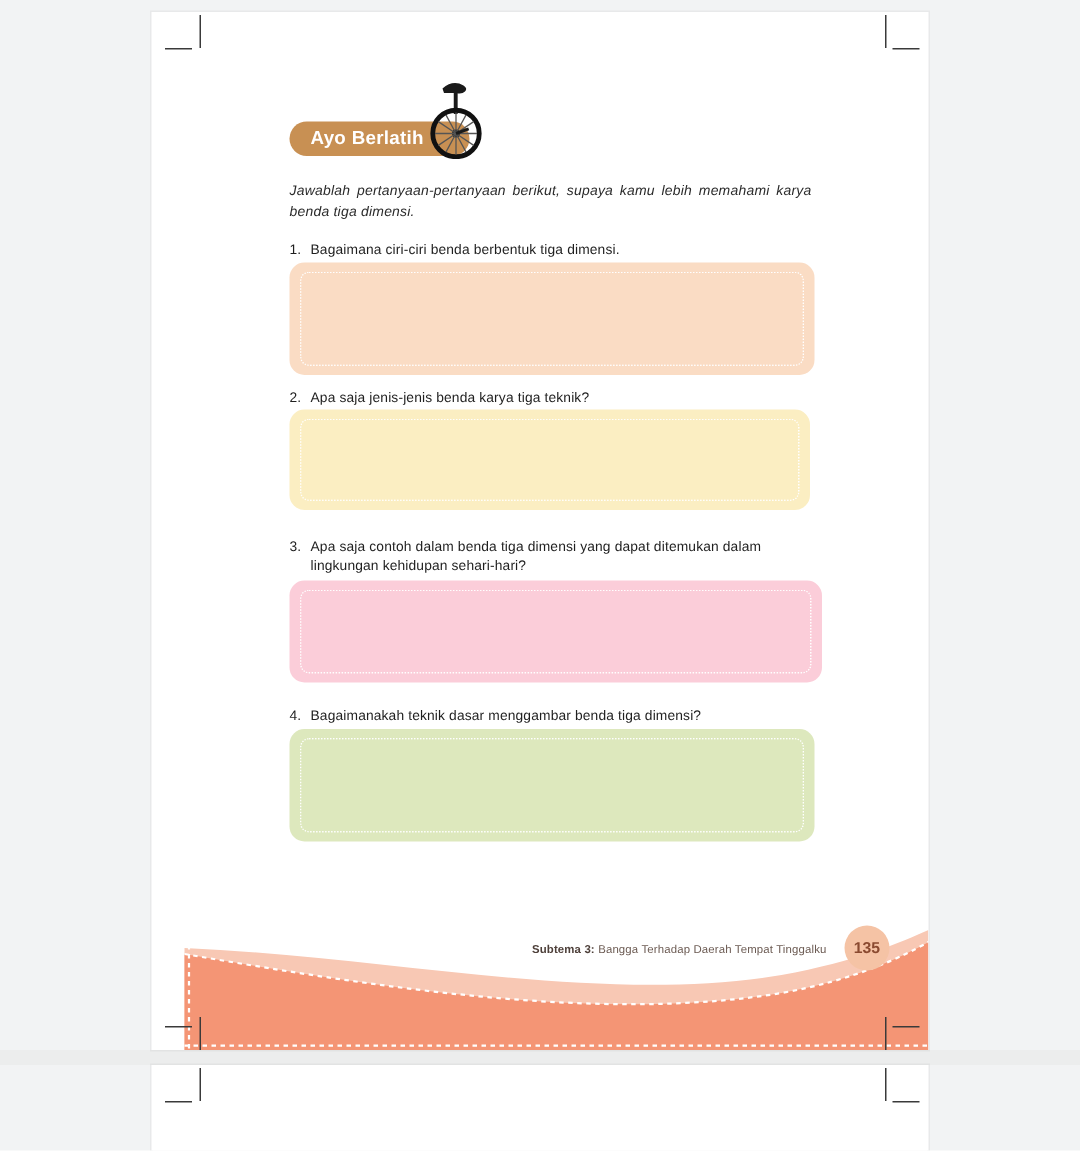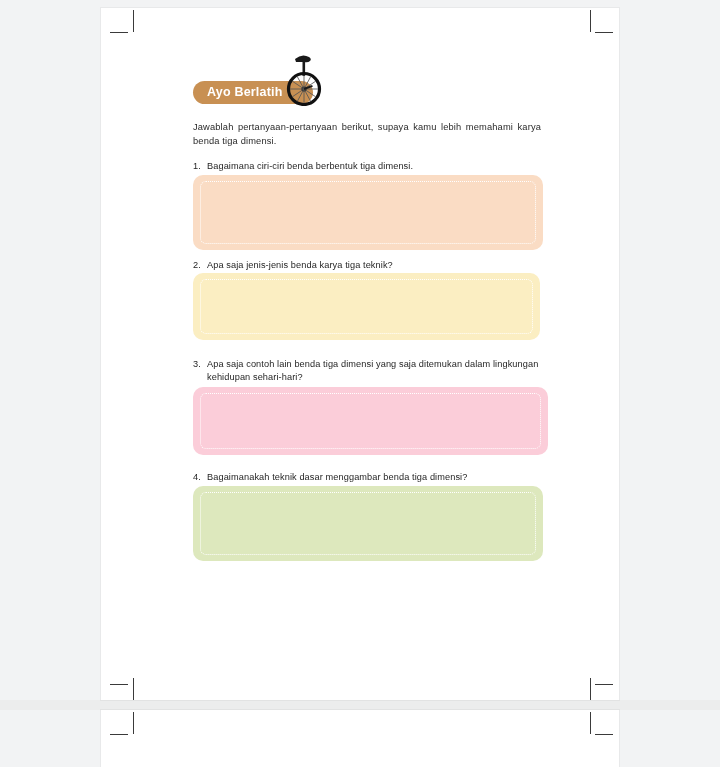--- a/index.html
+++ b/index.html
@@ -90,20 +90,21 @@
   .intro {
     position: absolute;
     left: 92px;
     top: 112px;
     width: 348px;
     font-size: 9.3px;
     line-height: 14px;
     color: #2a2a2a;
     text-align: justify;
     letter-spacing: 0.15px;
+    font-style: italic;
   }
 
   
   .q {
     position: absolute;
     left: 92px;
     width: 350px;
     font-size: 9.2px;
     line-height: 13px;
     color: #1f1f1f;
@@ -223,34 +224,53 @@
       <div class="q" style="top:251px;">
         <span class="num">2.</span>
         <span class="txt">Apa saja jenis-jenis benda karya tiga teknik?</span>
       </div>
       <div class="answer-box" id="box-2" style="top: 265px; width: 347px; height: 67px; background: rgb(251, 238, 194);">
         <div class="inner-dash" style="border-color: rgb(255, 255, 255);"></div>
       </div>
 
       <div class="q" style="top:350px;">
         <span class="num">3.</span>
-        <span class="txt">Apa saja contoh lain benda tiga dimensi yang saja ditemukan dalam lingkungan kehidupan sehari-hari?</span>
+        <span class="txt">Apa saja contoh dalam benda tiga dimensi yang dapat ditemukan dalam lingkungan kehidupan sehari-hari?</span>
       </div>
       <div class="answer-box" id="box-3" style="top: 379px; width: 355px; height: 68px; background: rgb(251, 205, 217);">
         <div class="inner-dash" style="border-color: rgb(255, 255, 255);"></div>
       </div>
 
       <div class="q" style="top:463px;">
         <span class="num">4.</span>
         <span class="txt">Bagaimanakah teknik dasar menggambar benda tiga dimensi?</span>
       </div>
       <div class="answer-box" id="box-4" style="top: 478px; width: 350px; height: 75px; background: rgb(221, 232, 189);">
         <div class="inner-dash" style="border-color: rgb(255, 255, 255);"></div>
       </div>
 
+      <div class="footer">
+        <svg width="518" height="100" viewBox="0 0 518 100" preserveAspectRatio="none">
+
+          <path id="wave-back" d="M22,32 C160,38 300,70 420,50 C470,41 500,28 518,20 L518,100 L22,100 Z" fill="#f8c8b4"></path>
+
+          <path id="wave-front" d="M22,36 C150,58 300,82 420,62 C470,53 500,38 518,28 L518,100 L22,100 Z" fill="#f49575"></path>
+
+          <path id="wave-dash" fill="none" stroke="#ffffff" stroke-width="1.5" stroke-dasharray="3 3" d="M22,36 C150,58 300,82 420,62 C470,53 500,38 518,28"></path>
+
+          <line x1="22" y1="97" x2="518" y2="97" stroke="#ffffff" stroke-width="1.5" stroke-dasharray="3 3"></line>
+
+          <line x1="25" y1="30" x2="25" y2="100" stroke="#ffffff" stroke-width="1.5" stroke-dasharray="3 3"></line>
+        </svg>
+        <div class="footer-text">
+          <b>Subtema 3:</b>
+           <span>Bangga Terhadap Daerah Tempat Tinggalku</span>
+        </div>
+        <div class="page-num" style="background: rgb(245, 195, 165); color: rgb(138, 74, 48);">135</div>
+      </div>
 
     </div>
   </div>
 
   <div class="page" id="page-2" style="background: rgb(255, 255, 255);"></div>
 
   <div class="crop-v" style="left:133px; top:10px;"></div>
   <div class="crop-h" style="left:110px; top:32px;"></div>
 
   <div class="crop-v" style="left:590px; top:10px;"></div>

